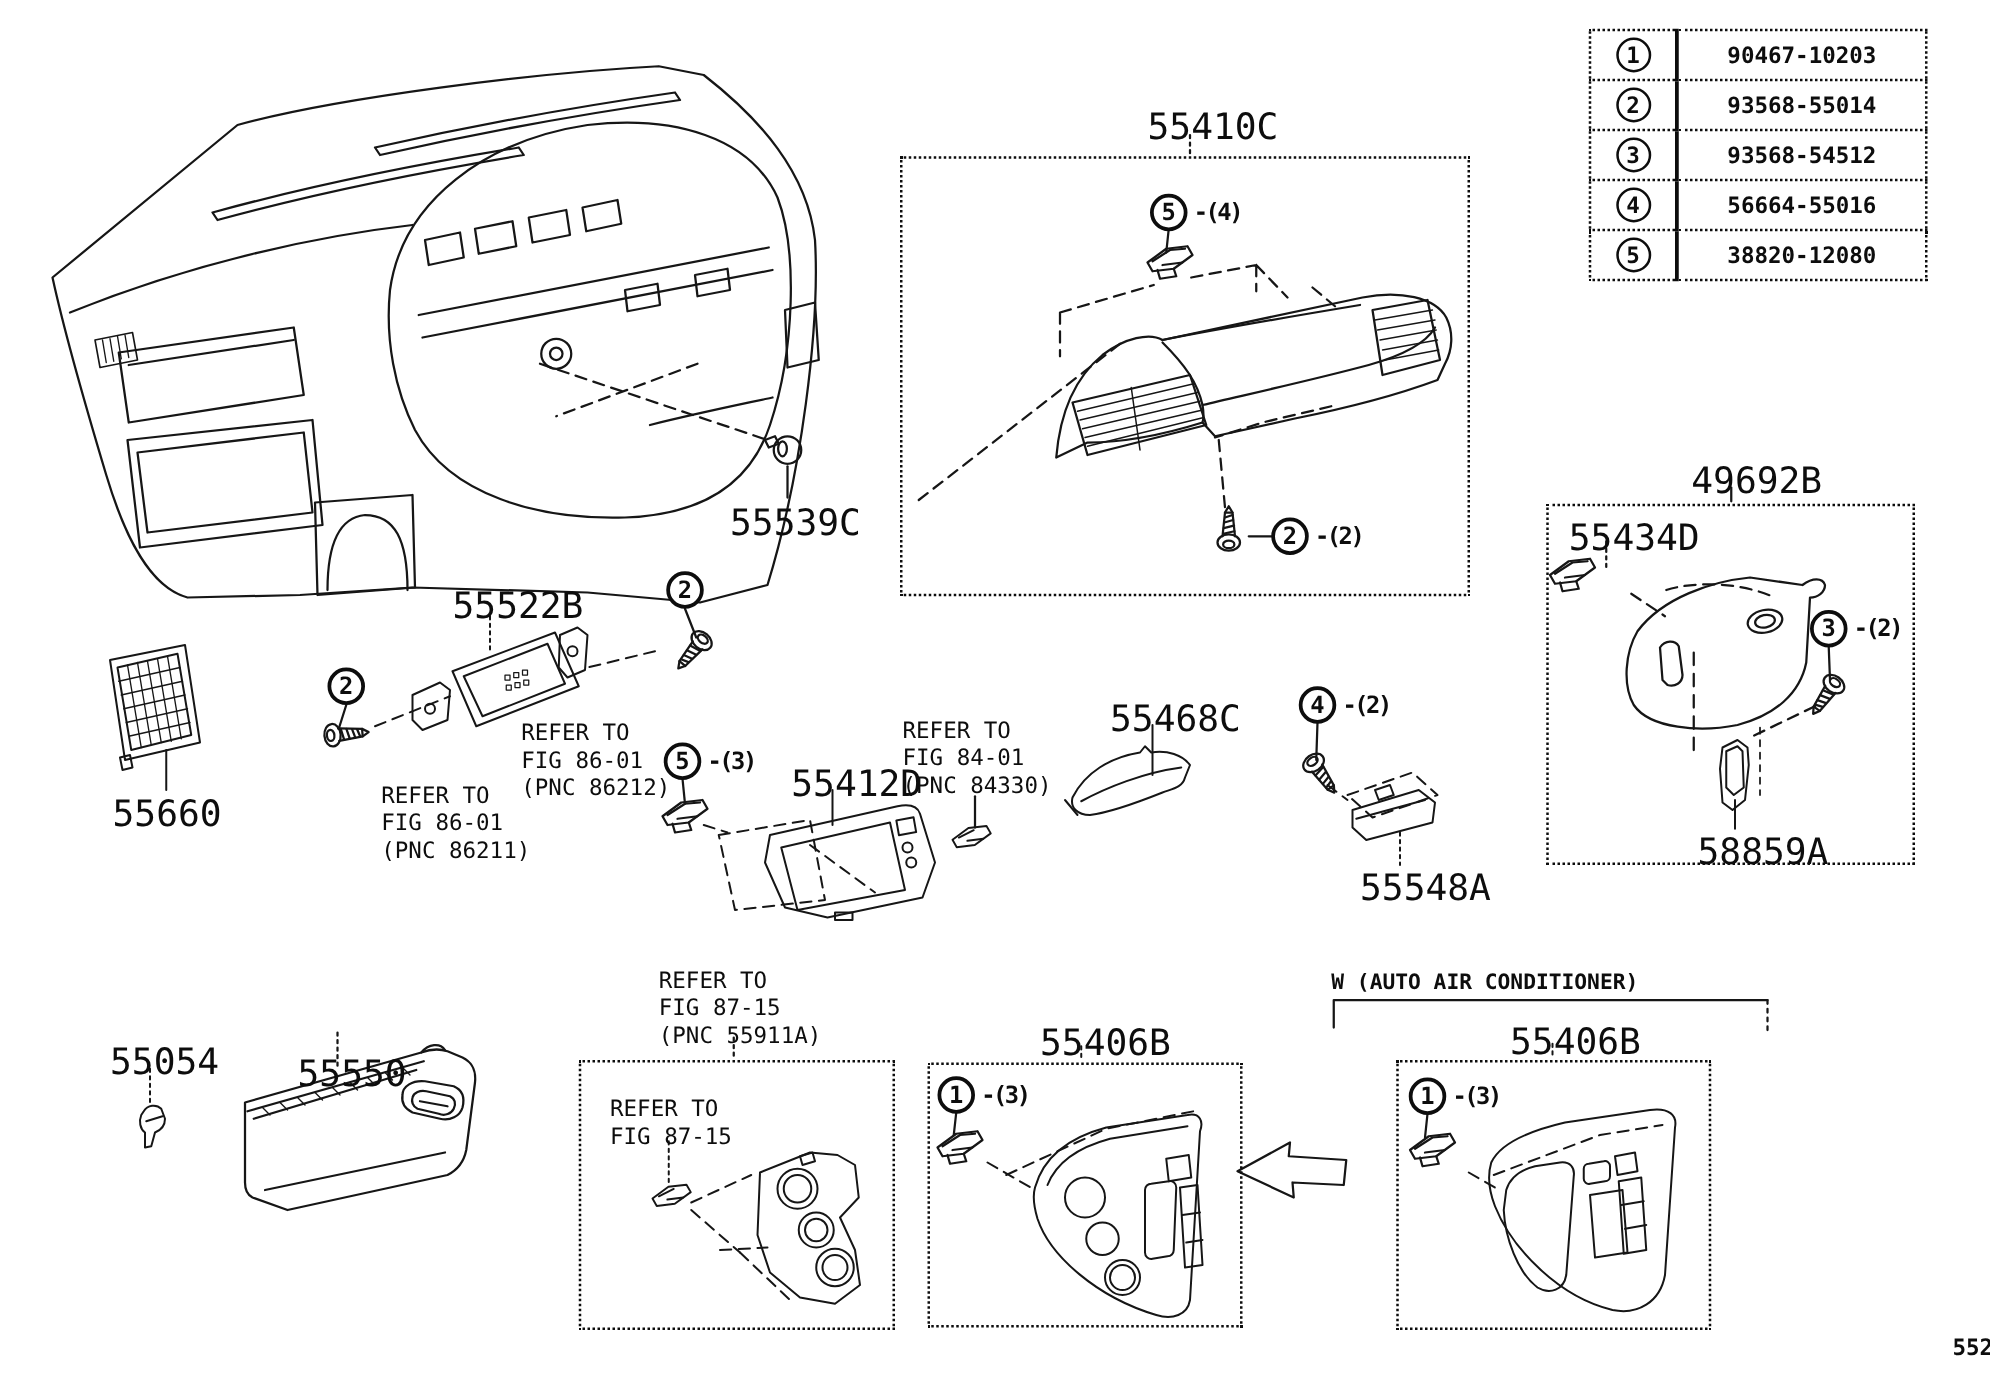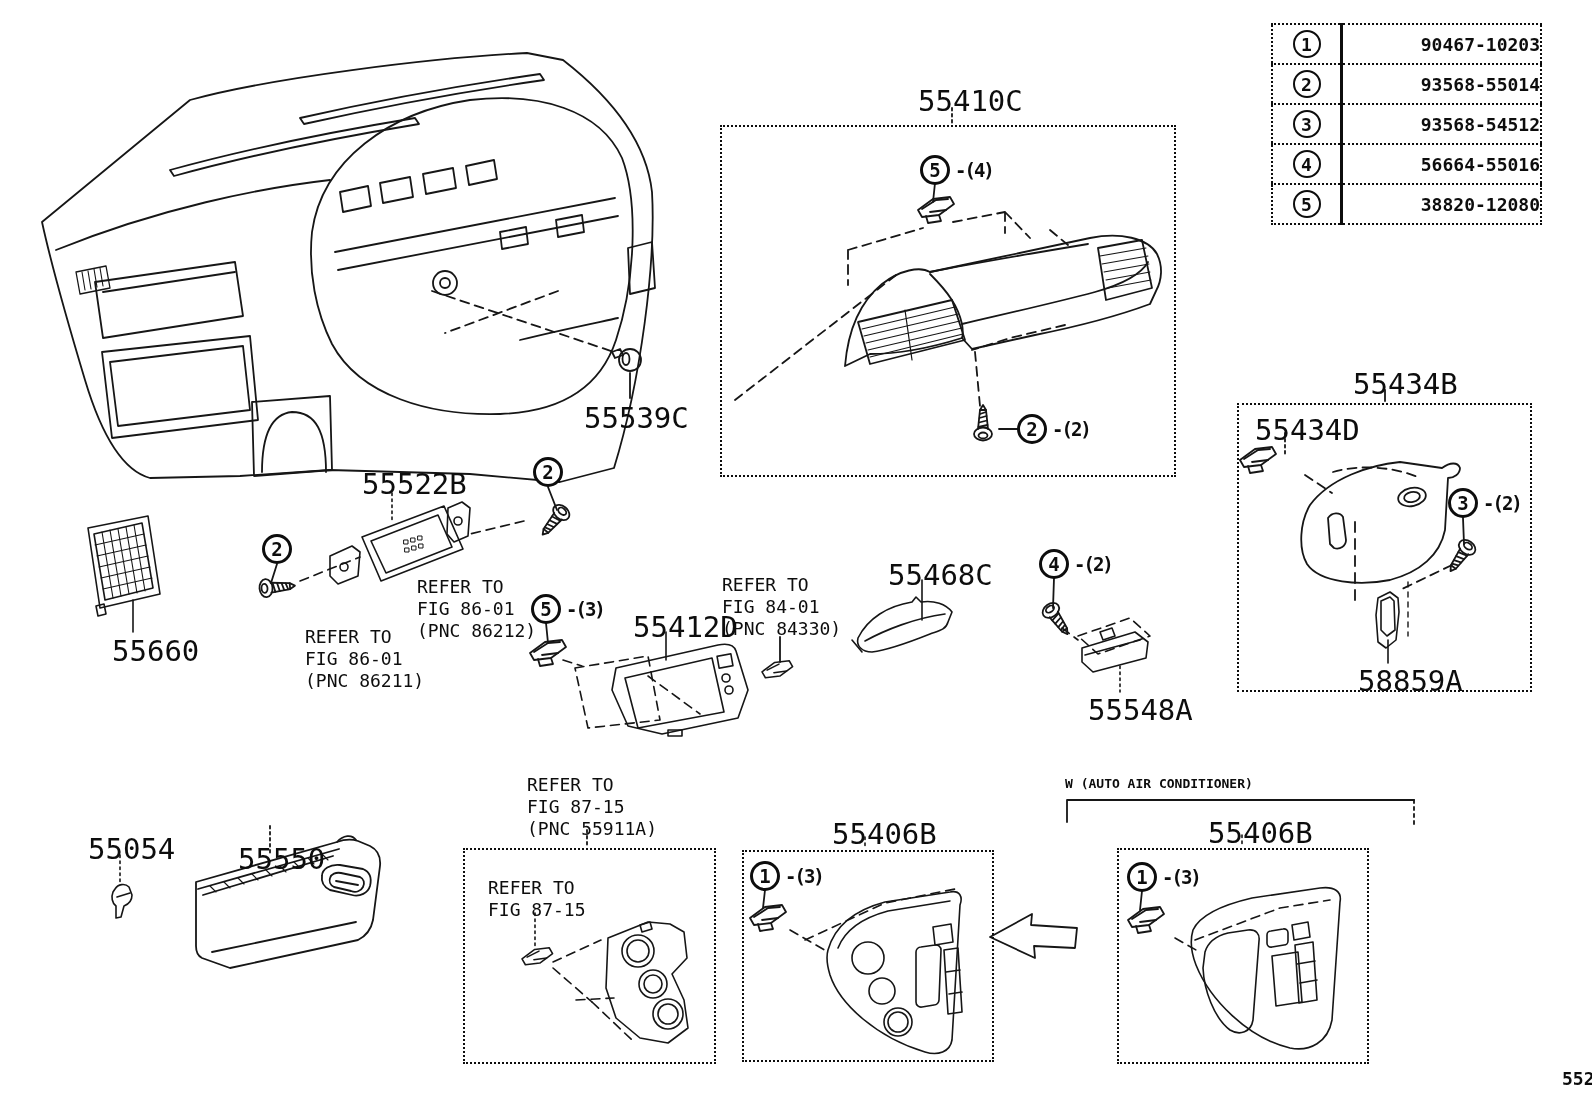--- a/index.html
+++ b/index.html
@@ -1,31 +1,31 @@
 <!DOCTYPE html>
 <html><head>
 <meta charset="utf-8">
 <style>
   html,body{margin:0;padding:0;background:#fff}
   #canvas{position:relative;width:1592px;height:1099px;background:#fff;overflow:hidden;
           font-family:"DejaVu Sans Mono","Liberation Mono",monospace;color:#0d0d0d}
   svg.art{position:absolute;left:0;top:0}
   .plabel{position:absolute;font-size:29px;font-weight:400;white-space:nowrap;letter-spacing:0;cursor:default}
   .note{position:absolute;font-size:18px;font-weight:400;line-height:22px;white-space:pre-line}
-  .wnote{position:absolute;font-size:13px;font-weight:700;white-space:nowrap}
+  .wnote{position:absolute;font-size:17px;font-weight:700;white-space:nowrap}
   .docnum{position:absolute;font-size:18px;font-weight:700}
   .dotbox{position:absolute;border:2px dotted #0d0d0d}
   .callout{position:absolute;display:flex;align-items:flex-start;gap:5px}
   .cnum{width:30px;height:30px;border:3px solid #0d0d0d;border-radius:50%;display:flex;align-items:center;
         justify-content:center;font-size:19px;font-weight:700;background:#fff;box-sizing:border-box}
   .cqty{font-size:19px;font-weight:700;line-height:30px;letter-spacing:-2px}
   table.parts{position:absolute;left:1271px;top:23px;border-collapse:collapse;border:2px dotted #0d0d0d;background:#fff}
   table.parts td{border-top:2px dotted #0d0d0d;height:38px;padding:0}
   td.ccell{width:67px;text-align:center;border-right:3px solid #0d0d0d}
-  td.pcell{width:197px;text-align:right;font-size:18px;font-weight:700}
+  td.pcell{width:197px;text-align:center;font-size:18px;font-weight:700}
   .tcirc{display:inline-flex;width:28px;height:28px;border:2.5px solid #0d0d0d;border-radius:50%;
          align-items:center;justify-content:center;font-size:18px;font-weight:700;box-sizing:border-box}
 </style>
 </head>
 <body>
 
 <div id="canvas">
 
   <svg class="art" width="1592" height="1099" viewBox="0 0 1592 1099">
     <defs>
@@ -305,25 +305,25 @@
       <tr>
         <td class="ccell"><span class="tcirc">5</span></td>
         <td class="pcell">38820-12080</td>
       </tr>
     </tbody>
   </table>
 
   <div class="plabel" style="left:918px;top:84px">55410C</div>
   <div class="plabel" style="left:362px;top:467px">55522B</div>
   <div class="plabel" style="left:584px;top:401px">55539C</div>
-  <div class="plabel" style="left:112px;top:634px">55660</div>
+  <div class="plabel" style="left:90px;top:634px">55660</div>
   <div class="plabel" style="left:633px;top:610px">55412D</div>
   <div class="plabel" style="left:888px;top:558px">55468C</div>
   <div class="plabel" style="left:1088px;top:693px">55548A</div>
-  <div class="plabel" style="left:1353px;top:367px">55434B</div>
+  <div class="plabel" style="left:1353px;top:367px">49692B</div>
   <div class="plabel" style="left:1255px;top:413px">55434D</div>
   <div class="plabel" style="left:1358px;top:664px">58859A</div>
   <div class="plabel" style="left:88px;top:832px">55054</div>
   <div class="plabel" style="left:238px;top:842px">55550</div>
   <div class="plabel" style="left:832px;top:817px">55406B</div>
   <div class="plabel" style="left:1208px;top:816px">55406B</div>
 
   <div class="note" style="left:305px;top:626px">REFER TO
 FIG 86-01
 (PNC 86211)</div>

